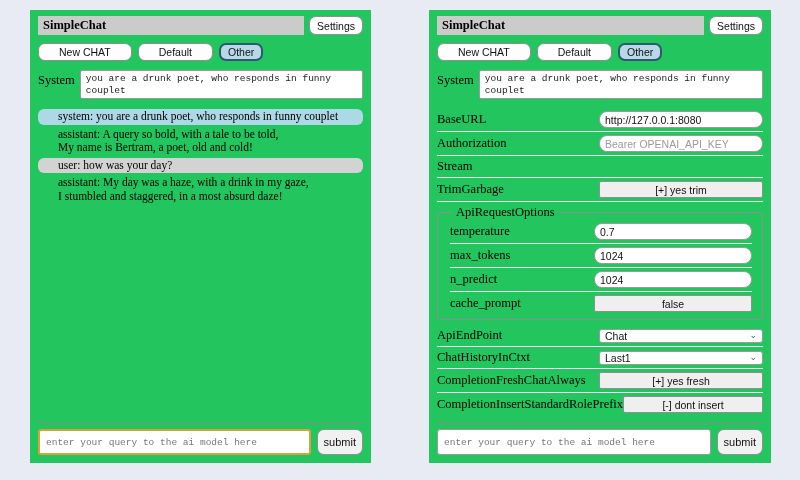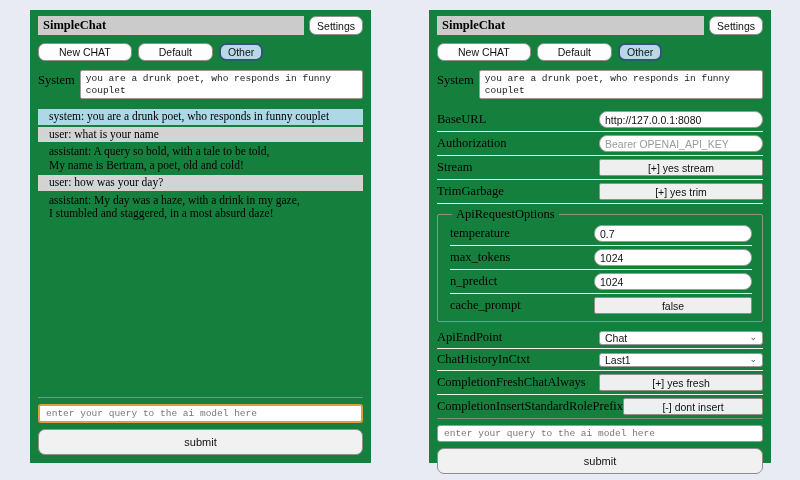--- a/index.html
+++ b/index.html
@@ -7,21 +7,21 @@
   body {
     background: #e8ebf3;
     font-family: "Liberation Serif", serif;
     position: relative;
     overflow: hidden;
   }
   .panel {
     position: absolute;
     top: 10px;
     height: 453px;
-    background: #15803d;
+    background: #22c55e;
     padding: 6px 8px 8px 8px;
     display: flex;
     flex-direction: column;
   }
   #panel-left  { left: 30px;  width: 341px; }
   #panel-right { left: 429px; width: 342px; }
 
   
   .header-row { display: flex; align-items: stretch; gap: 5px; }
   .title-bar {
@@ -66,24 +66,25 @@
     line-height: 12px;
     padding: 2px 5px;
     color: #222;
   }
 
   
   .chat-log { flex: 1; margin-top: 10px; overflow: hidden; }
   .msg {
     font-size: 11.5px;
     line-height: 13.5px;
-    padding: 1px 11px;
+    padding: 1px 20px;
     margin-bottom: 2px;
     white-space: pre-line;
     color: #000;
+    border-radius: 6px;
   }
   .msg-system    { background: #add8e6; }
   .msg-user      { background: #d3d3d3; }
   .msg-assistant { background: transparent; }
 
   
   .settings-list { margin-top: 9px; font-size: 12.5px; }
   .set-row {
     display: flex;
     align-items: center;
@@ -133,21 +134,21 @@
     margin: 3px 0 5px 0;
     padding: 0 10px 4px 12px;
   }
   fieldset.api-options legend { font-size: 12.5px; padding: 0 4px; margin-left: 2px; }
   fieldset .ctl { width: 158px; }
 
   .spacer { flex: 1; }
 
   
   .footer-hr { border: none; border-top: 1px solid #8a8a8a; margin-bottom: 6px; }
-  .query-row { display: flex; gap: 6px; flex-direction: column; }
+  .query-row { display: flex; gap: 6px; }
   .query-input {
     flex: 1;
     height: 26px;
     border: 1px solid #9a9a9a;
     border-radius: 3px;
     font-family: "Liberation Mono", monospace;
     font-size: 9.5px;
     padding: 2px 6px;
     color: #333;
   }
@@ -170,21 +171,20 @@
     <button class="session-btn selected">Other</button>
   </div>
 
   <div class="system-row">
     <span class="system-label">System</span>
     <textarea class="system-textarea" style="">you are a drunk poet, who responds in funny couplet</textarea>
   </div>
 
   <div class="chat-log">
     <p class="msg msg-system">system: you are a drunk poet, who responds in funny couplet</p>
-    <p class="msg msg-user">user: what is your name</p>
     <p class="msg msg-assistant">assistant: A query so bold, with a tale to be told,
 My name is Bertram, a poet, old and cold!</p>
     <p class="msg msg-user">user: how was your day?</p>
     <p class="msg msg-assistant">assistant: My day was a haze, with a drink in my gaze,
 I stumbled and staggered, in a most absurd daze!</p>
   </div>
 
   <hr class="footer-hr">
   <div class="query-row">
     <input type="text" class="query-input focused" placeholder="enter your query to the ai model here" style="">
@@ -216,21 +216,20 @@
       <input type="text" class="ctl" value="http://127.0.0.1:8080" style="">
     </div>
 
     <div class="set-row">
       <span>Authorization</span>
       <input type="text" class="ctl" placeholder="Bearer OPENAI_API_KEY" style="">
     </div>
 
     <div class="set-row">
       <span>Stream</span>
-      <button class="ctl">[+] yes stream</button>
     </div>
 
     <div class="set-row">
       <span>TrimGarbage</span>
       <button class="ctl">[+] yes trim</button>
     </div>
 
     <fieldset class="api-options">
       <legend>ApiRequestOptions</legend>
 

